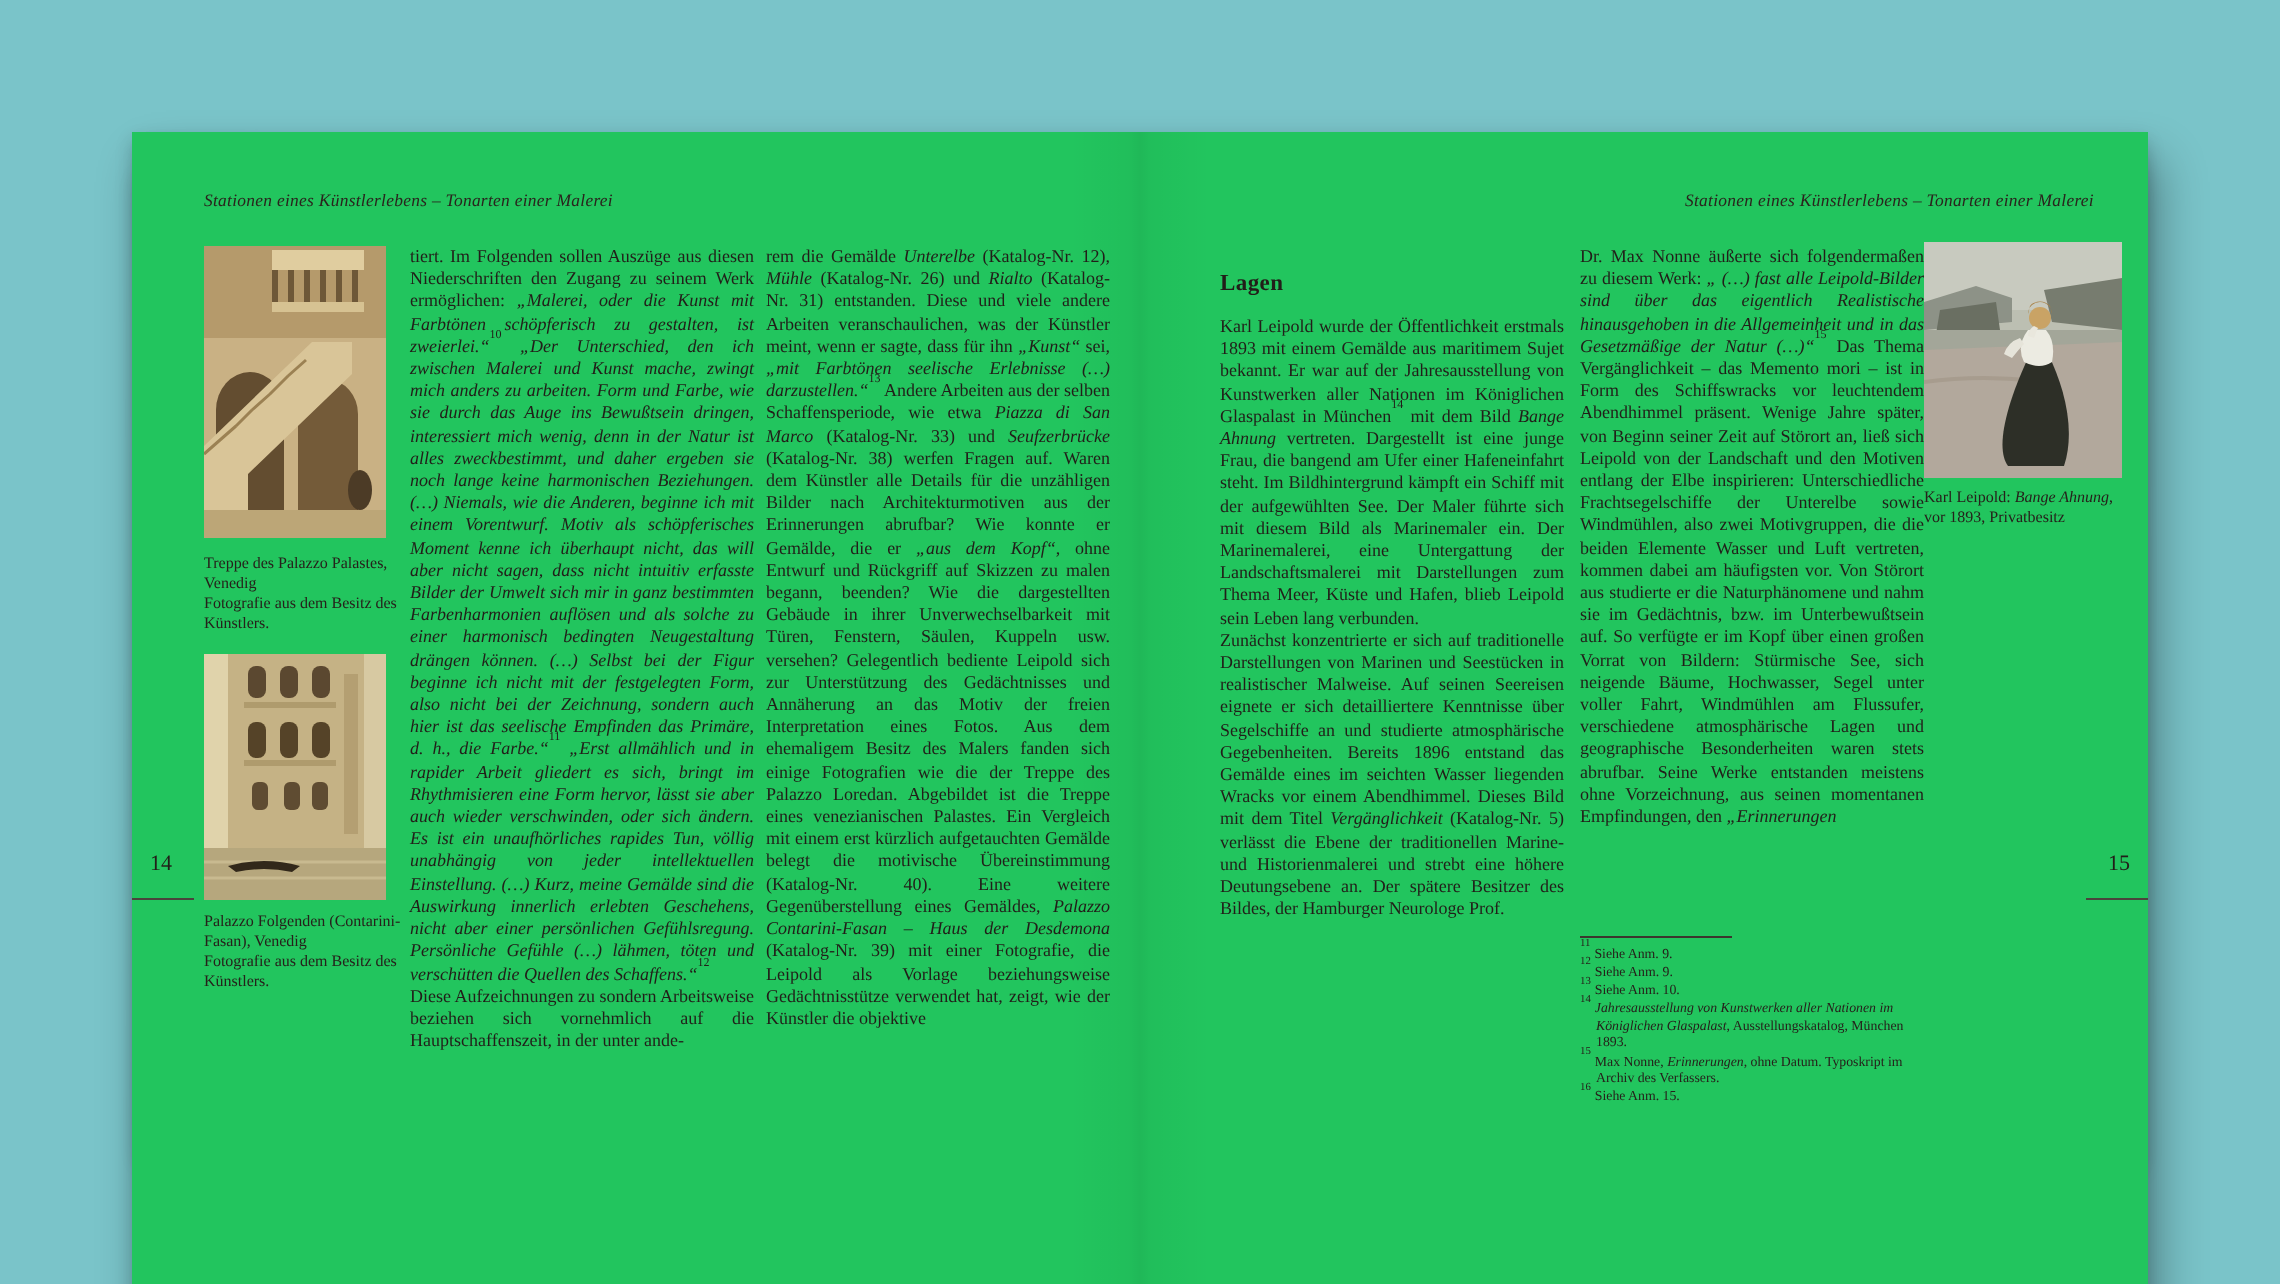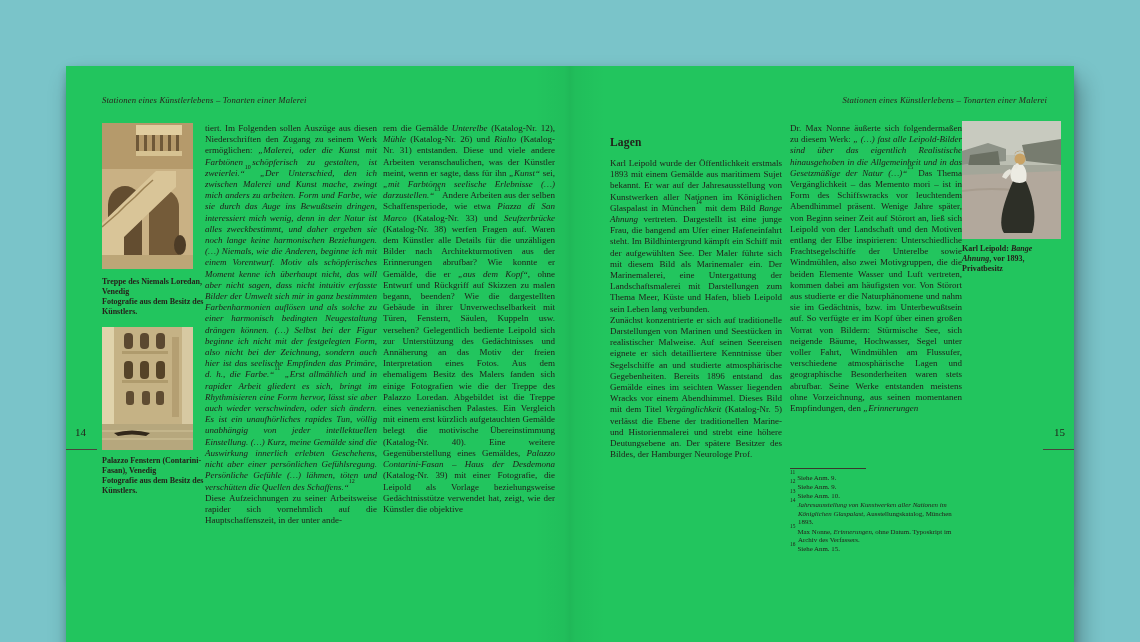--- a/index.html
+++ b/index.html
@@ -45,21 +45,21 @@
 
   .section-heading{
     font-size:11.5px;font-weight:bold;margin:13px 0 10px 0;color:#221e19;letter-spacing:0.2px;
   }
 
   .fig{position:absolute;margin:0;padding:0;}
   .fig svg{display:block;}
   .fig1{left:36px;top:57px;width:91px;height:146px;}
   .fig2{left:36px;top:261px;width:91px;height:123px;}
   .fig3{left:392px;top:55px;width:99px;height:118px;}
-  .caption{position:absolute;font-size:8px;line-height:10px;color:#26211b;font-weight:bold;}
+  .caption{position:absolute;font-size:8px;line-height:10px;color:#26211b;}
   .cap1{left:36px;top:211px;width:103px;}
   .cap2{left:36px;top:390px;width:103px;}
   .cap3{left:392px;top:178px;width:98px;}
 
   .folio{position:absolute;top:360px;font-size:11px;color:#221e19;}
   .folio-left{left:9px;}
   .folio-right{right:9px;text-align:right;}
   .folio-rule{position:absolute;top:383px;height:1px;background:#4a443c;width:31px;}
   .folio-rule-left{left:0;}
   .folio-rule-right{right:0;}
@@ -94,21 +94,21 @@
           <rect x="74" y="12" width="3" height="16" fill="#6e5838"></rect>
           <rect x="34" y="28" width="46" height="5" fill="#d6c292"></rect>
           <path d="M6,82 a17,19 0 0 1 34,0 V132 H6 Z" fill="#634d30"></path>
           <path d="M47,84 a15,17 0 0 1 30,0 V132 H47 Z" fill="#745b39"></path>
           <path d="M0,146 L0,100 L54,48 L74,48 L74,64 L22,114 L22,146 Z" fill="#d9c598"></path>
           <path d="M0,104 l8,-7 M8,97 l8,-7 M16,90 l8,-8 M24,82 l9,-8 M33,74 l9,-9 M42,65 l9,-8" stroke="#9b8153" stroke-width="1.5" fill="none"></path>
           <ellipse cx="78" cy="122" rx="6" ry="10" fill="#4c3b26"></ellipse>
           <rect x="0" y="132" width="91" height="14" fill="#bca677"></rect>
         </svg>
       </figure>
-      <div class="caption cap1"><span>Treppe des Niemals Loredan, Venedig</span><br><span>Fotografie aus dem Besitz des Künstlers.</span></div>
+      <div class="caption cap1"><span>Treppe des Palazzo Palastes, Venedig</span><br><span>Fotografie aus dem Besitz des Künstlers.</span></div>
 
       <figure class="fig fig2">
         <svg width="91" height="123" viewBox="0 0 91 123" preserveAspectRatio="none">
           <rect width="91" height="123" fill="#d7c9a2"></rect>
           <rect x="12" y="0" width="68" height="97" fill="#c5b285"></rect>
           <rect x="0" y="0" width="12" height="97" fill="#e0d3ab"></rect>
           <rect x="22" y="6" width="9" height="16" rx="4" fill="#5b4830"></rect>
           <rect x="38" y="6" width="9" height="16" rx="4" fill="#5b4830"></rect>
           <rect x="54" y="6" width="9" height="16" rx="4" fill="#5b4830"></rect>
           <rect x="20" y="24" width="46" height="3" fill="#96815378"></rect>
@@ -118,28 +118,28 @@
           <rect x="20" y="53" width="46" height="3" fill="#96815378"></rect>
           <rect x="24" y="64" width="8" height="14" rx="3" fill="#5f4c32"></rect>
           <rect x="40" y="64" width="8" height="14" rx="3" fill="#5f4c32"></rect>
           <rect x="54" y="64" width="8" height="14" rx="3" fill="#5f4c32"></rect>
           <rect x="70" y="10" width="7" height="80" fill="#b49f72"></rect>
           <rect x="0" y="97" width="91" height="26" fill="#b6a77d"></rect>
           <path d="M0,104 H91 M0,112 H91" stroke="#c8ba90" stroke-width="1.5"></path>
           <path d="M12,106 q18,-5 36,0 l-4,3 q-14,-3 -28,0 Z" fill="#32281a"></path>
         </svg>
       </figure>
-      <div class="caption cap2"><span>Palazzo Fenstern (Contarini-Fasan), Venedig</span><br><span>Fotografie aus dem Besitz des Künstlers.</span></div>
+      <div class="caption cap2"><span>Palazzo Folgenden (Contarini-Fasan), Venedig</span><br><span>Fotografie aus dem Besitz des Künstlers.</span></div>
 
       <div class="folio folio-left">14</div>
       <div class="folio-rule folio-rule-left"></div>
 
       <div class="col col1">
         <p><span>tiert. Im Folgenden sollen Auszüge aus diesen Niederschriften den Zugang zu seinem Werk ermöglichen: </span><span class="it">„Malerei, oder die Kunst mit Farbtönen schöpferisch zu gestalten, ist zweierlei.“</span><sup>10</sup><span> </span><span class="it">„Der Unterschied, den ich zwischen Malerei und Kunst mache, zwingt mich anders zu arbeiten. Form und Farbe, wie sie durch das Auge ins Bewußtsein dringen, interessiert mich wenig, denn in der Natur ist alles zweckbestimmt, und daher ergeben sie noch lange keine harmonischen Beziehungen. (…) Niemals, wie die Anderen, beginne ich mit einem Vorentwurf. Motiv als schöpferisches Moment kenne ich überhaupt nicht, das will aber nicht sagen, dass nicht intuitiv erfasste Bilder der Umwelt sich mir in ganz bestimmten Farbenharmonien auflösen und als solche zu einer harmonisch bedingten Neugestaltung drängen können. (…) Selbst bei der Figur beginne ich nicht mit der festgelegten Form, also nicht bei der Zeichnung, sondern auch hier ist das seelische Empfinden das Primäre, d. h., die Farbe.“</span><sup>11</sup><span> </span><span class="it">„Erst allmählich und in rapider Arbeit gliedert es sich, bringt im Rhythmisieren eine Form hervor, lässt sie aber auch wieder verschwinden, oder sich ändern. Es ist ein unaufhörliches rapides Tun, völlig unabhängig von jeder intellektuellen Einstellung. (…) Kurz, meine Gemälde sind die Auswirkung innerlich erlebten Geschehens, nicht aber einer persönlichen Gefühlsregung. Persönliche Gefühle (…) lähmen, töten und verschütten die Quellen des Schaffens.“</span><sup>12</sup></p>
-        <p><span>Diese Aufzeichnungen zu seiner Arbeitsweise rapider sich vornehmlich auf die Hauptschaffenszeit, in der unter ande-</span></p>
+        <p><span>Diese Aufzeichnungen zu sondern Arbeitsweise beziehen sich vornehmlich auf die Hauptschaffenszeit, in der unter ande-</span></p>
       </div>
       <div class="col col2">
         <p><span>rem die Gemälde </span><span class="it">Unterelbe</span><span> (Katalog-Nr. 12), </span><span class="it">Mühle</span><span> (Katalog-Nr. 26) und </span><span class="it">Rialto</span><span> (Katalog-Nr. 31) entstanden. Diese und viele andere Arbeiten veranschaulichen, was der Künstler meint, wenn er sagte, dass für ihn </span><span class="it">„Kunst“</span><span> sei, </span><span class="it">„mit Farbtönen seelische Erlebnisse (…) darzustellen.“</span><sup>13</sup><span> Andere Arbeiten aus der selben Schaffensperiode, wie etwa </span><span class="it">Piazza di San Marco</span><span> (Katalog-Nr. 33) und </span><span class="it">Seufzerbrücke</span><span> (Katalog-Nr. 38) werfen Fragen auf. Waren dem Künstler alle Details für die unzähligen Bilder nach Architekturmotiven aus der Erinnerungen abrufbar? Wie konnte er Gemälde, die er </span><span class="it">„aus dem Kopf“</span><span>, ohne Entwurf und Rückgriff auf Skizzen zu malen begann, beenden? Wie die dargestellten Gebäude in ihrer Unverwechselbarkeit mit Türen, Fenstern, Säulen, Kuppeln usw. versehen? Gelegentlich bediente Leipold sich zur Unterstützung des Gedächtnisses und Annäherung an das Motiv der freien Interpretation eines Fotos. Aus dem ehemaligem Besitz des Malers fanden sich einige Fotografien wie die der Treppe des Palazzo Loredan. Abgebildet ist die Treppe eines venezianischen Palastes. Ein Vergleich mit einem erst kürzlich aufgetauchten Gemälde belegt die motivische Übereinstimmung (Katalog-Nr. 40). Eine weitere Gegenüberstellung eines Gemäldes, </span><span class="it">Palazzo Contarini-Fasan – Haus der Desdemona</span><span> (Katalog-Nr. 39) mit einer Fotografie, die Leipold als Vorlage beziehungsweise Gedächtnisstütze verwendet hat, zeigt, wie der Künstler die objektive</span></p>
       </div>
     </div>
 
     <div class="page page-right">
       <div class="running-head head-right">Stationen eines Künstlerlebens – Tonarten einer Malerei</div>
 
       <div class="col col3">

